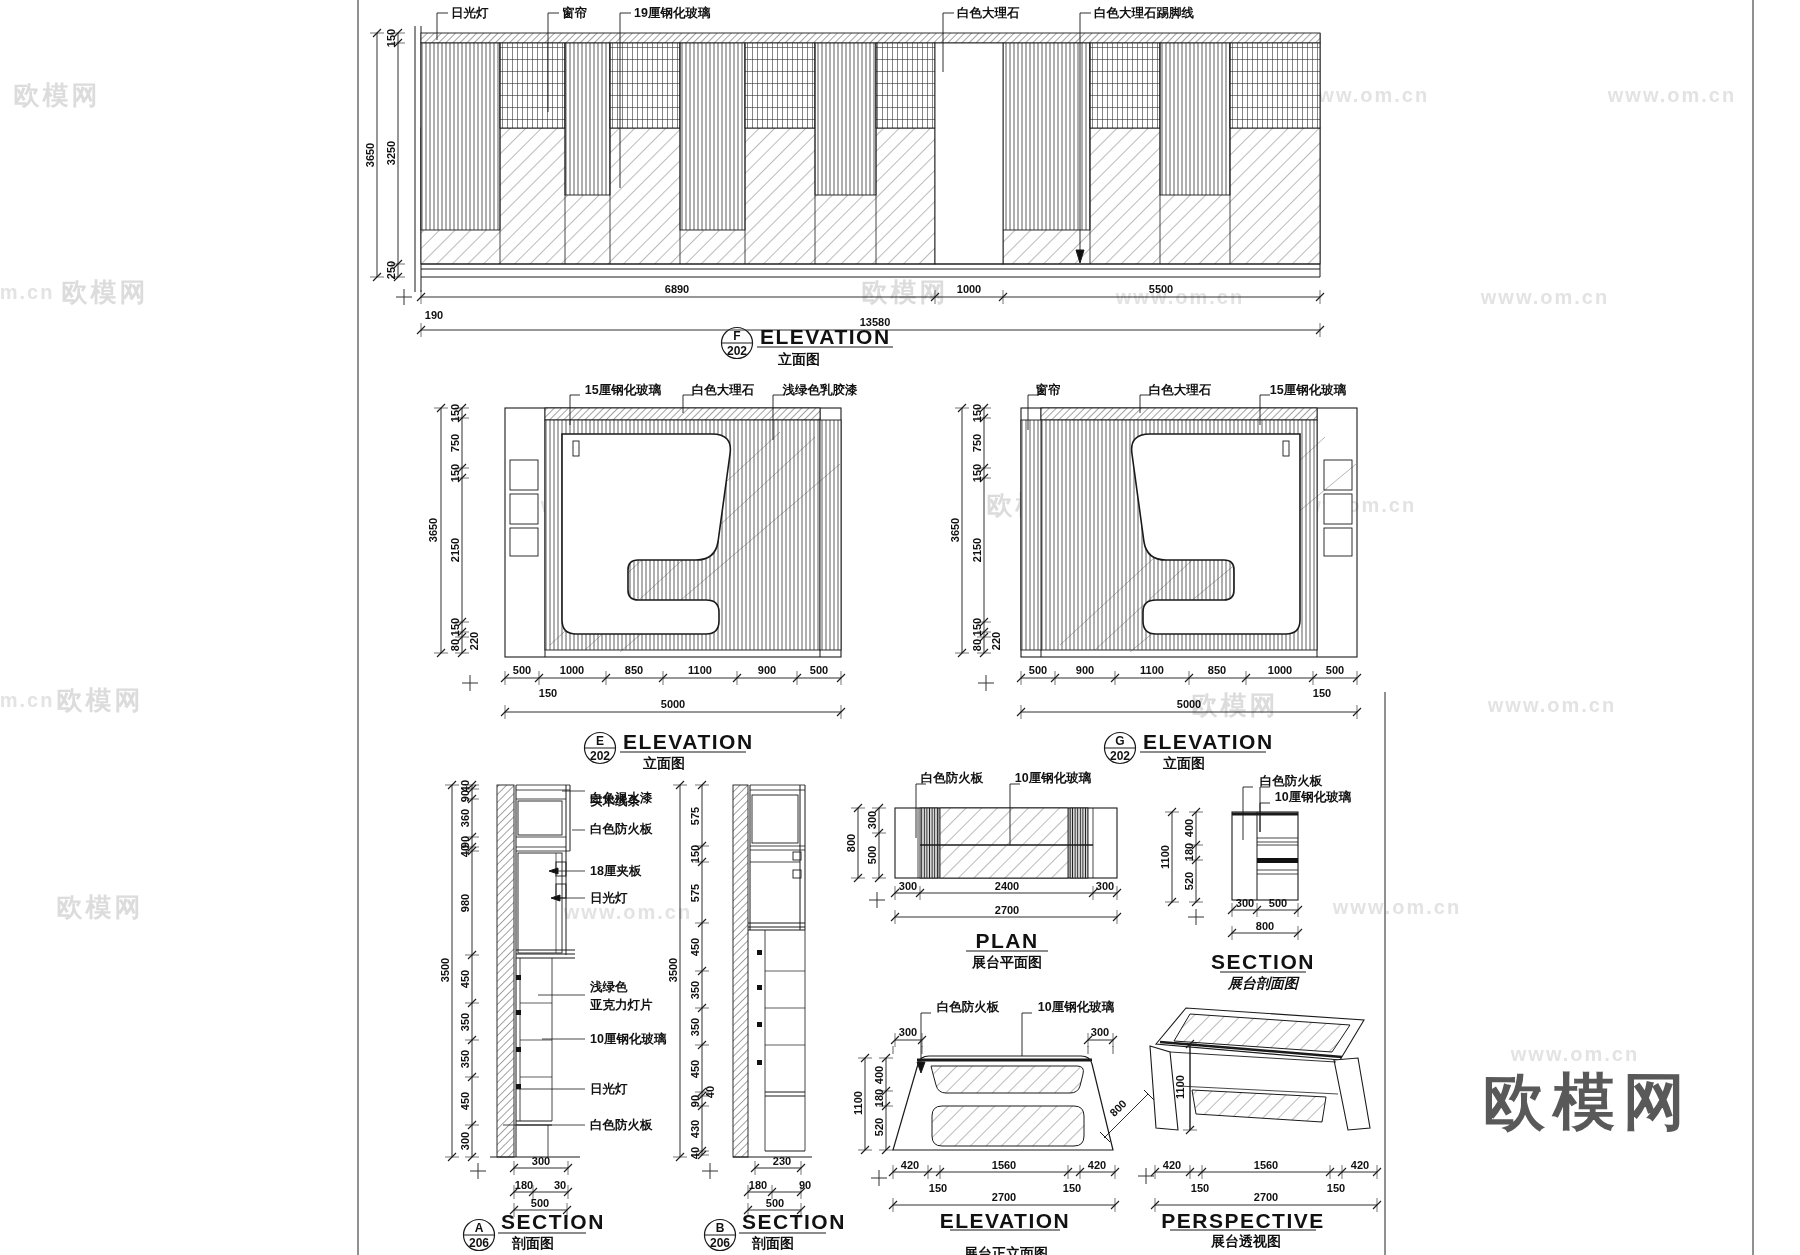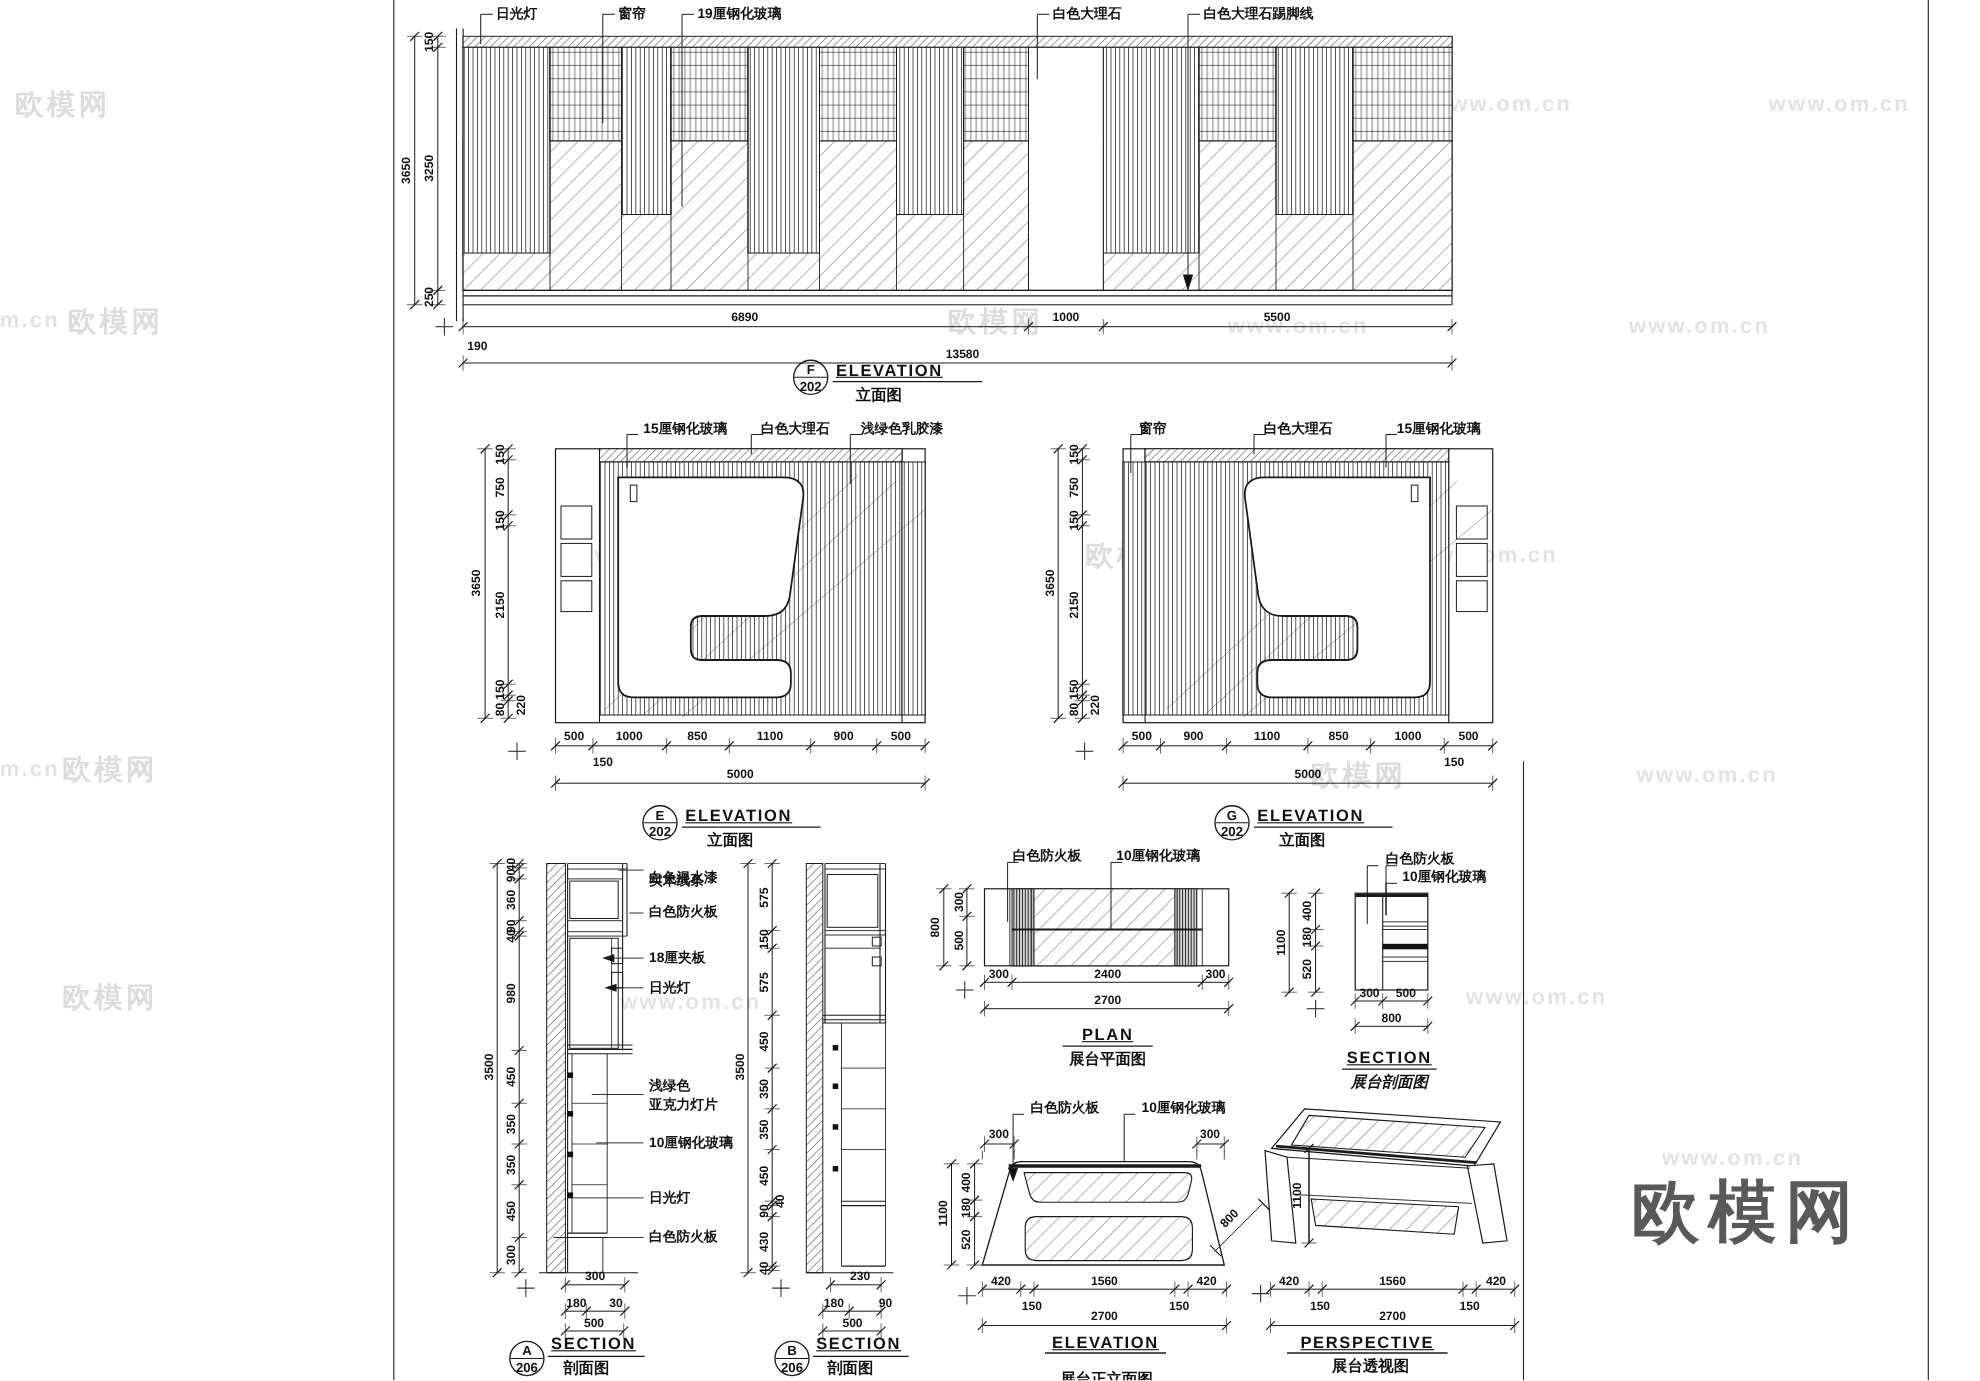--- a/index.html
+++ b/index.html
@@ -7,21 +7,21 @@
          font-family:"Liberation Sans","DejaVu Sans",sans-serif;color:#111;}
   #wms{position:absolute;left:0;top:0;width:100%;height:100%;z-index:0;}
   #art{position:absolute;left:0;top:0;z-index:1;}
   #labels{position:absolute;left:0;top:0;width:100%;height:100%;z-index:2;}
   .t{position:absolute;white-space:nowrap;transform:translate(-50%,-50%);
      font-size:11px;font-weight:600;color:#111;}
   .la{transform:translate(0,-50%);}
   .r{transform:translate(-50%,-50%) rotate(-90deg);}
   .r45{transform:translate(-50%,-50%) rotate(-45deg);}
   .lbl{font-size:12.5px;font-weight:bold;}
-  .ti{font-size:15px;font-weight:800;letter-spacing:1.5px;text-decoration:underline;}
+  .ti{font-size:21px;font-weight:800;letter-spacing:1.5px;}
   .tc{font-size:14px;font-weight:bold;}
   .tag{font-size:12px;font-weight:bold;}
   .wm{font-size:26px;color:#dcdcdc;font-weight:bold;letter-spacing:3px;}
   .wmu{font-size:20px;color:#e3e3e3;font-weight:bold;letter-spacing:2px;}
   .wmbig{font-size:62px;color:#595959;font-weight:bold;letter-spacing:8px;}
 </style>
 </head>
 <body>
 
 <div id="stage">

